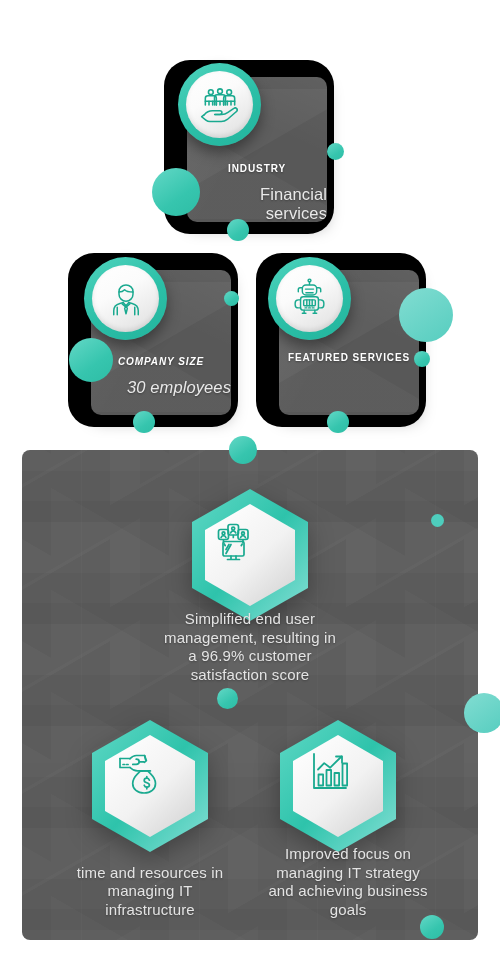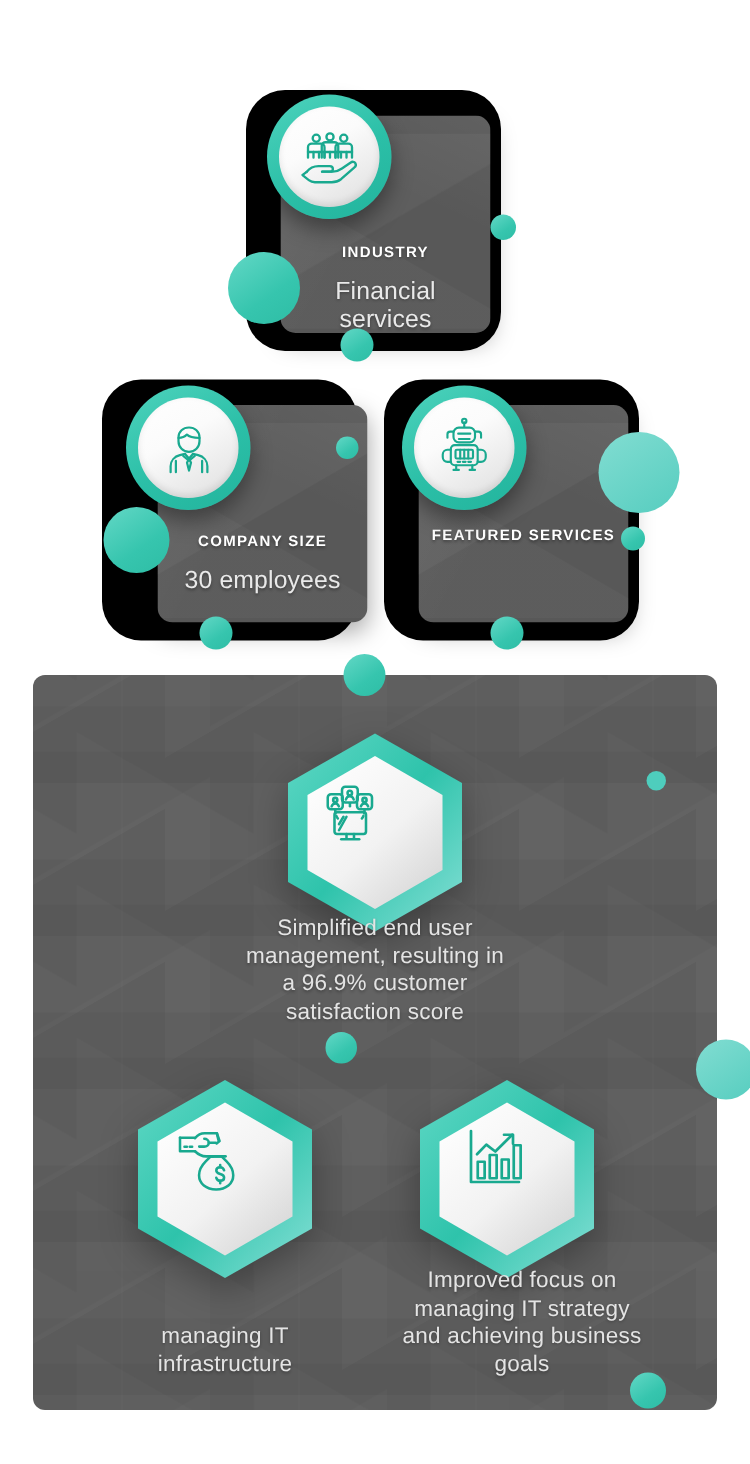--- a/index.html
+++ b/index.html
@@ -70,20 +70,21 @@
     text-shadow: 0 1px 2px rgba(0,0,0,0.35);
   }
   .card-value {
     color: #e9e9e9;
     font-weight: 300;
     font-size: 16.5px;
     line-height: 19px;
     margin: 0;
     letter-spacing: 0.1px;
     text-shadow: 0 1px 2px rgba(0,0,0,0.35);
+    text-align: right;
   }
 
   
   .badge {
     position: absolute;
     border-radius: 50%;
     background: linear-gradient(150deg, #4ed3bd 0%, #2bbfa7 55%, #23b49d 100%);
     box-shadow: 0 7px 14px rgba(0,0,0,0.38);
     z-index: 5;
     display: flex;
@@ -204,21 +205,21 @@
         <path d="M12 20v4M16 20v4M20 20v4M24 20v4M28 20v4M32 20v4M36 20v4"></path>
         <path d="M7 34.5c2.4-3 5.6-4.2 8.6-4.2h8.2c1.4 0 2.3.9 2.3 2s-.9 2-2.3 2h-5.6"></path>
         <path d="M18.5 34.3h7.6c2.6 0 4.6-.9 6.6-2.3l6.4-4.4c1.1-.8 2.6-.6 3.3.5.7 1.1.3 2.5-.8 3.3L32 39.8c-2 1.5-4.2 2.2-6.7 2.2H13c-1.6 0-3.1-.5-4.4-1.5L4 36.8"></path>
         <path d="M7 34.5l-2.6 2"></path>
       </svg>
     </div>
   </div>
 
   <div class="dot" style="left:69px; top:338px; width:44px; height:44px;"></div>
 
-  <div class="card" style="left:105px; top:270px; width:140px; height:145px;">
+  <div class="card" style="left:91px; top:270px; width:140px; height:145px;font-style:italic;">
     <div class="card-text" style="top:86px;">
       <p class="card-label">COMPANY SIZE</p>
       <p class="card-value">30 employees</p>
     </div>
   </div>
 
   <div class="dot" style="left:224px; top:291px; width:15px; height:15px;"></div>
   <div class="dot" style="left:133px; top:411px; width:22px; height:22px;"></div>
 
   <div class="badge" style="left:84px; top:257px; width:83px; height:83px;">
@@ -354,21 +355,21 @@
         <path d="M20.5 16.9l-3.2 3.2c-3.2 3.2-4.6 6-4.6 9.4 0 5.6 4.8 9.5 11.4 9.5s11.4-3.9 11.4-9.5c0-3.4-1.4-6.2-4.6-9.4l-3.2-3.2z"></path>
         <path d="M20.8 16.9h9.6"></path>
         <path d="M24.2 31.2c.4 1.2 1.4 2 2.6 2 1.5 0 2.6-.9 2.6-2.2 0-1.2-.8-1.8-2.6-2.3-1.8-.5-2.6-1.1-2.6-2.3 0-1.3 1.1-2.2 2.6-2.2 1.2 0 2.2.8 2.6 2"></path>
         <path d="M26.8 22.6v1.6M26.8 33.2v1.6"></path>
       </g>
     </svg>
   </div>
 
   <div class="benefit-text" style="left:55px; top:845px; width:190px;">
     <br>
-    <br>
+    <span>time and resources in</span><br>
     <span>managing IT</span><br>
     <span>infrastructure</span>
   </div>
 
   <div class="hex" style="left:276px; top:718px; width:124px; height:136px;">
     <svg width="124" height="136" viewBox="0 0 124 136">
       <defs>
         <linearGradient id="hexOuter3" x1="0" y1="0" x2="1" y2="1">
           <stop offset="0%" stop-color="#5fd8c5"></stop>
           <stop offset="50%" stop-color="#2ec3ab"></stop>

